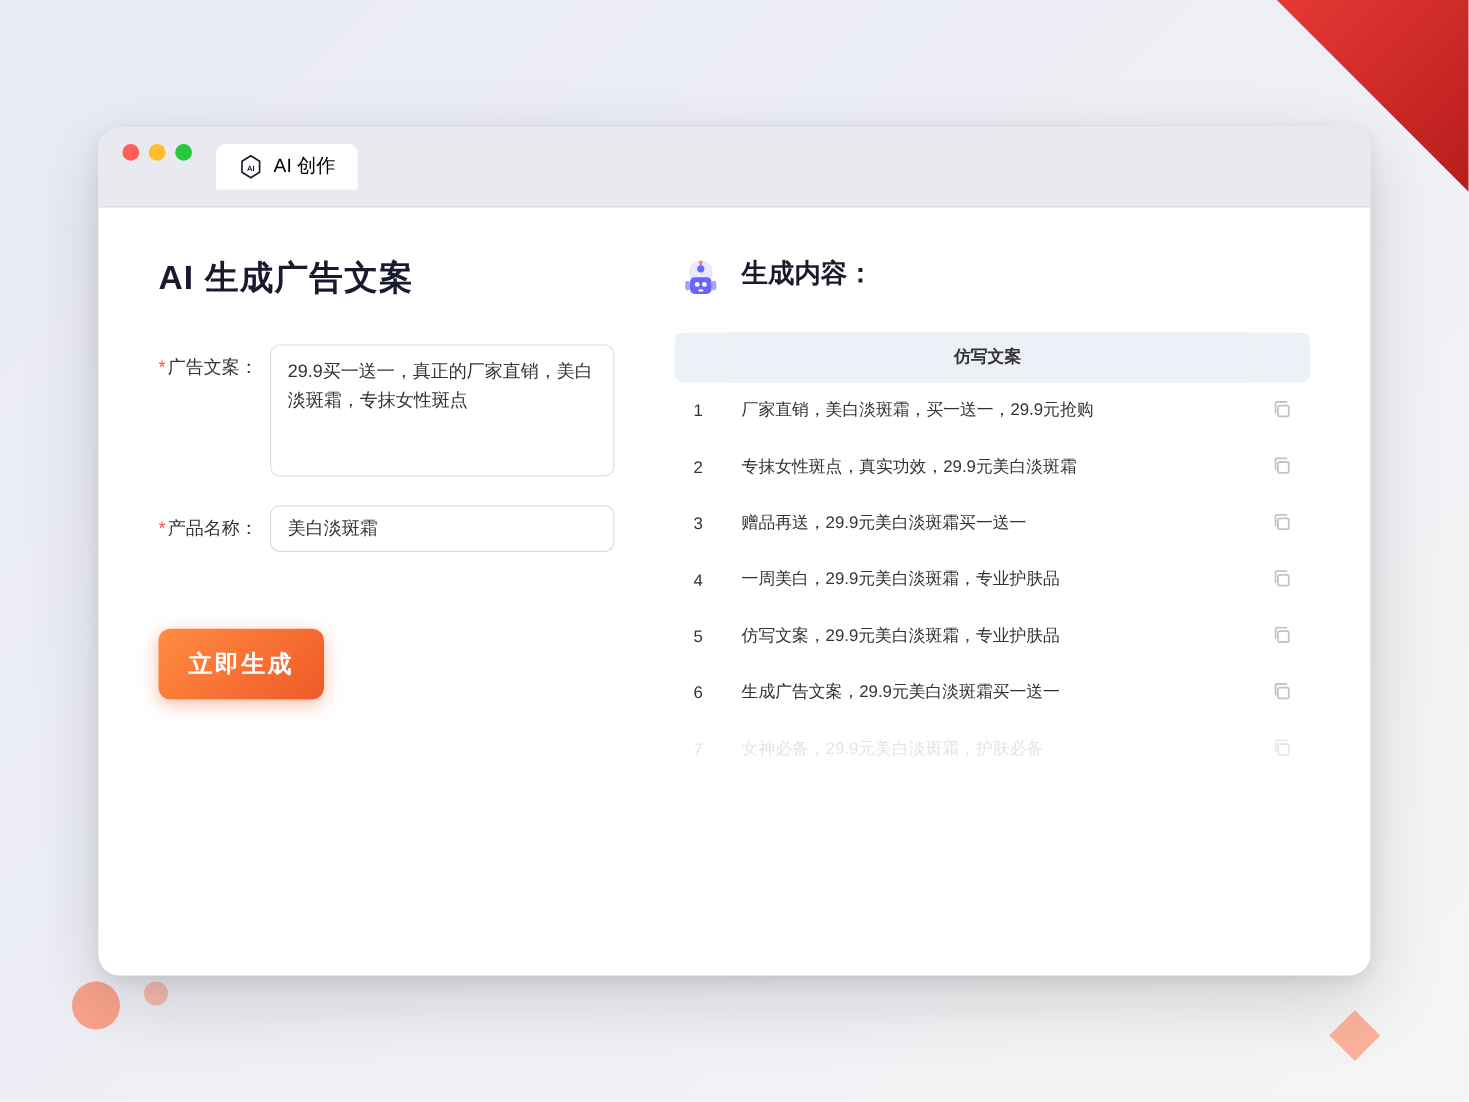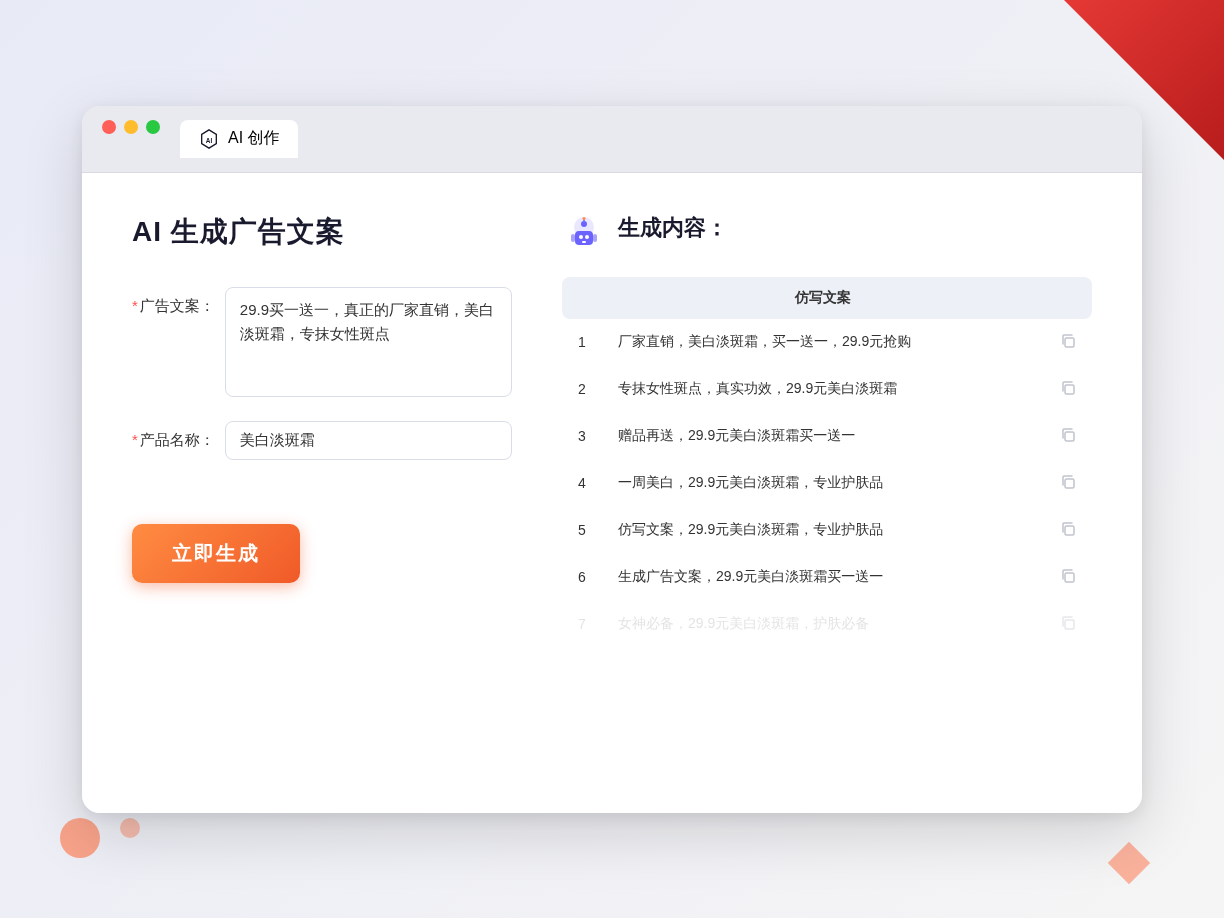--- a/index.html
+++ b/index.html
@@ -162,21 +162,21 @@
       height: 110px;
       line-height: 1.6;
     }
 
     .generate-btn {
       margin-top: 40px;
       background: linear-gradient(135deg, #ff8c42, #f05a28);
       color: #fff;
       border: none;
       border-radius: 10px;
-      padding: 16px 40px;
+      padding: 16px 25px;
       font-size: 20px;
       font-weight: 600;
       cursor: pointer;
       letter-spacing: 2px;
       font-family: inherit;
       box-shadow: 0 4px 15px rgba(240, 90, 40, 0.4);
     }
 
     
     .right-panel {

